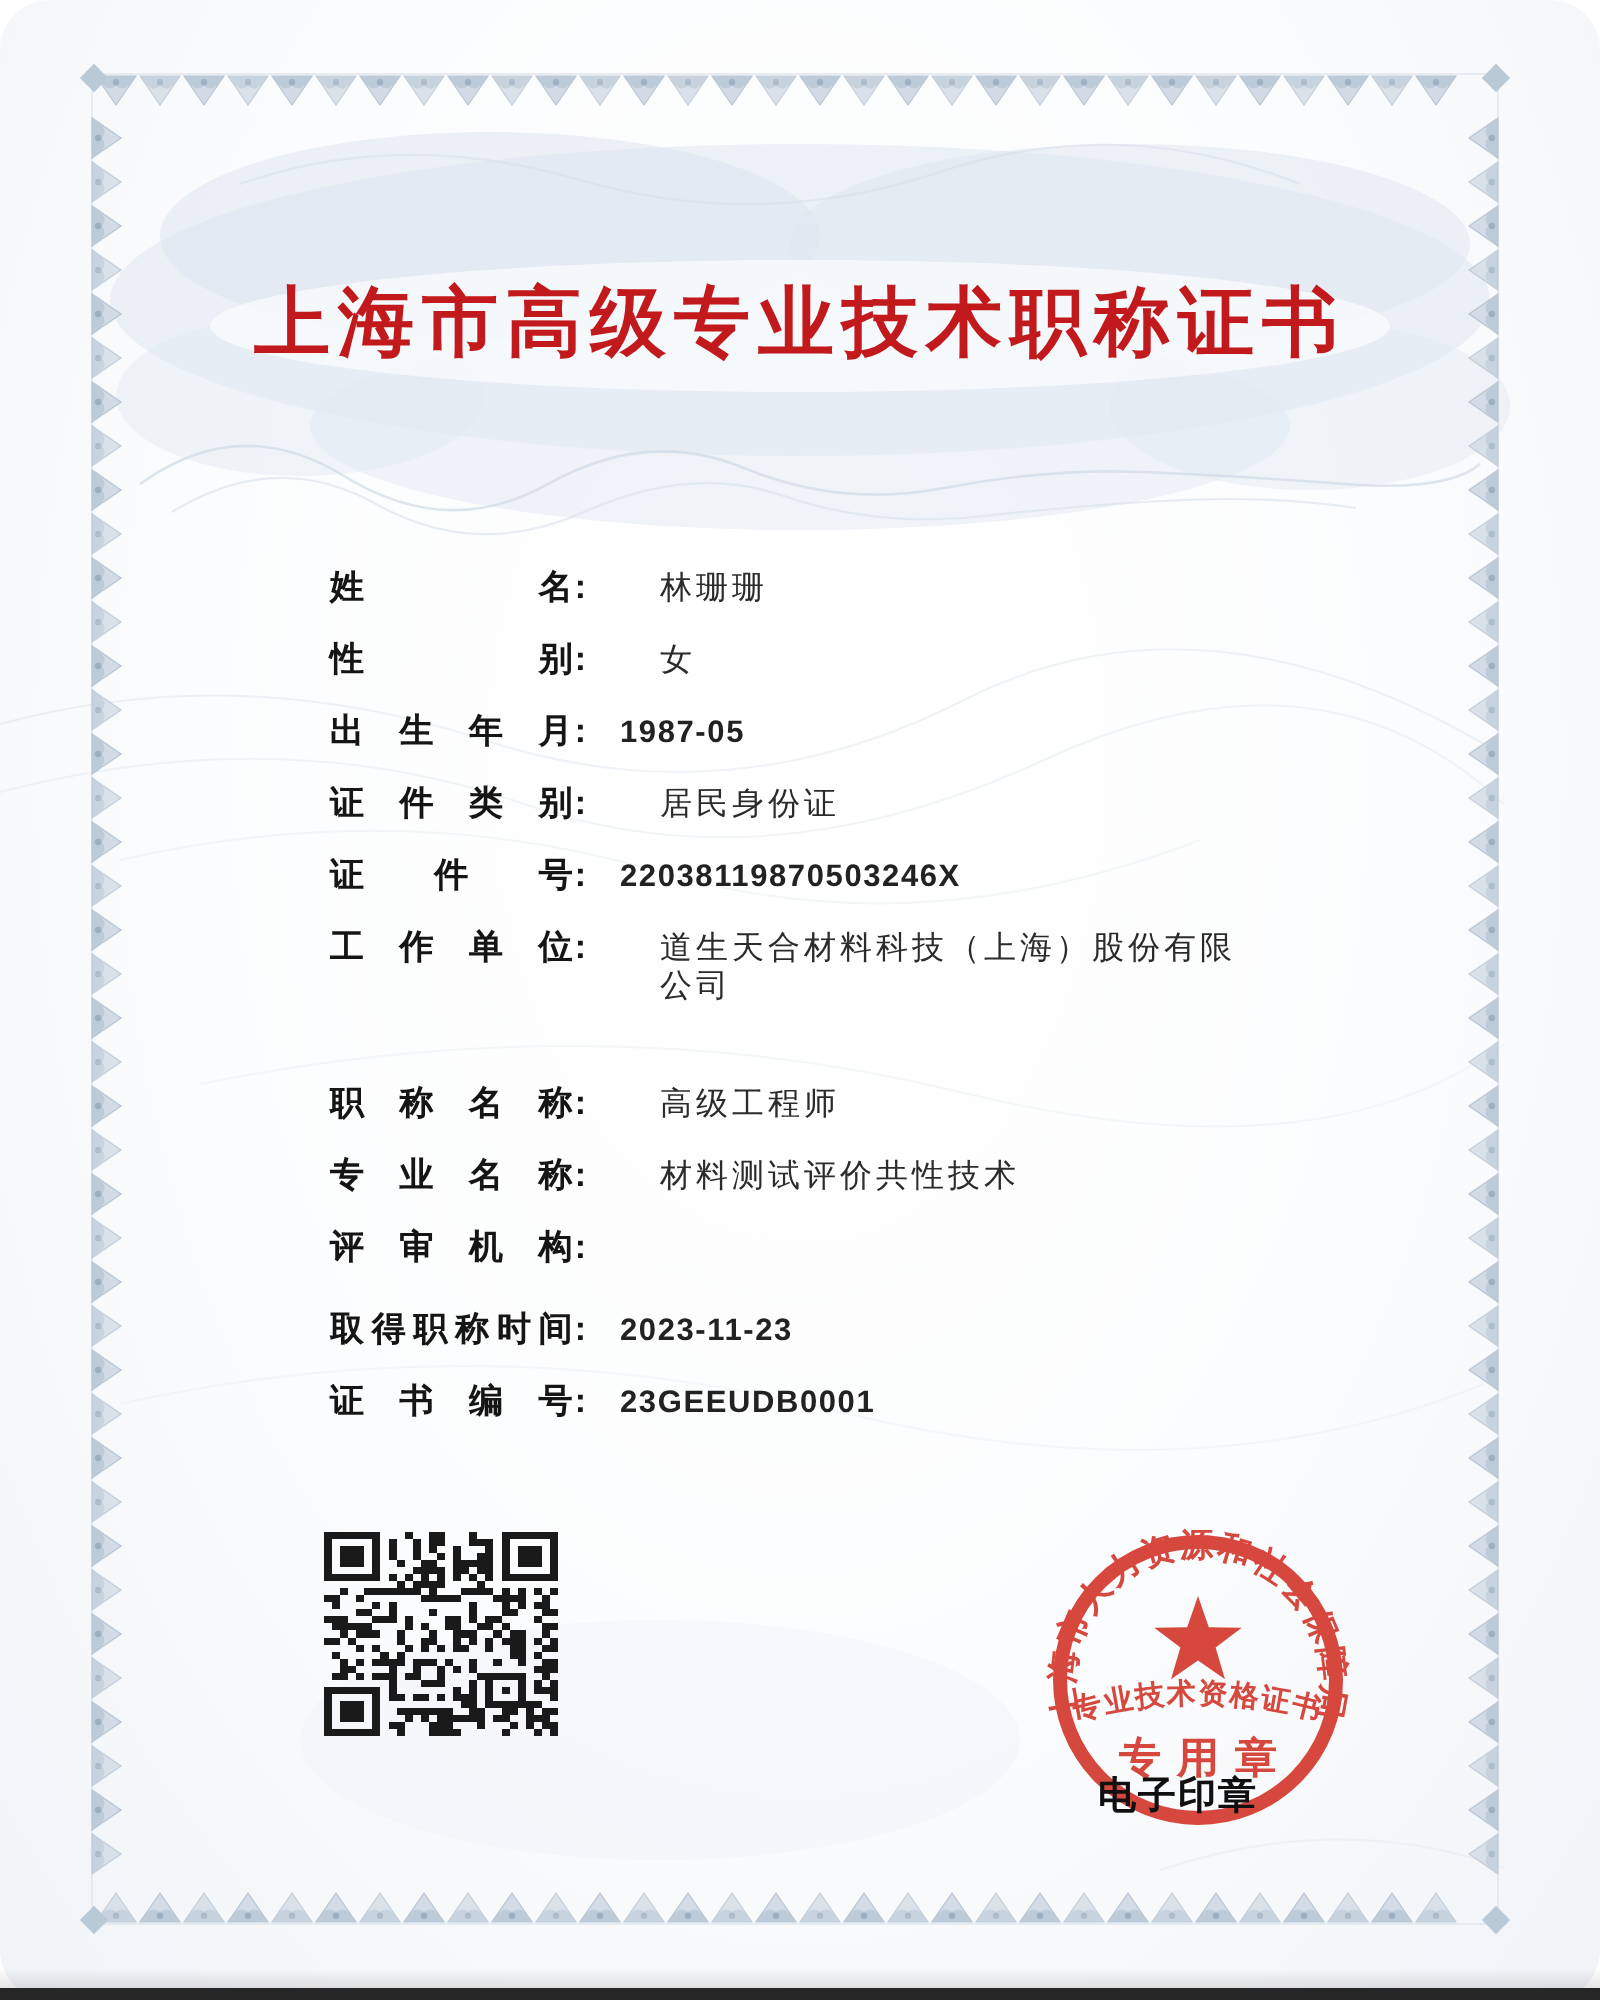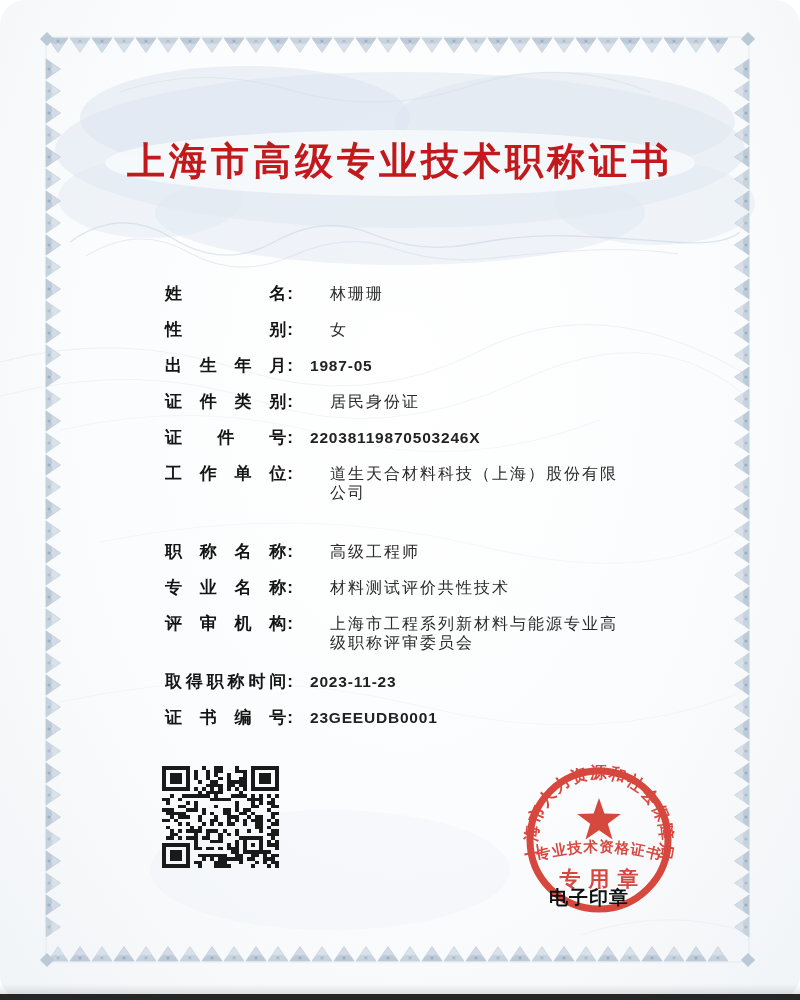--- a/index.html
+++ b/index.html
@@ -888,21 +888,20 @@
         <div class="field-row">
           <span class="field-label">
             <span class="label-chars">
               <span>评</span>
               <span>审</span>
               <span>机</span>
               <span>构</span>
             </span>
             <span class="colon">:</span>
           </span>
-          <span class="field-value cjk">上海市工程系列新材料与能源专业高级职称评审委员会</span>
         </div>
       </div>
     <div class="field-group group-3">
         <div class="field-row">
           <span class="field-label">
             <span class="label-chars">
               <span>取</span>
               <span>得</span>
               <span>职</span>
               <span>称</span>

